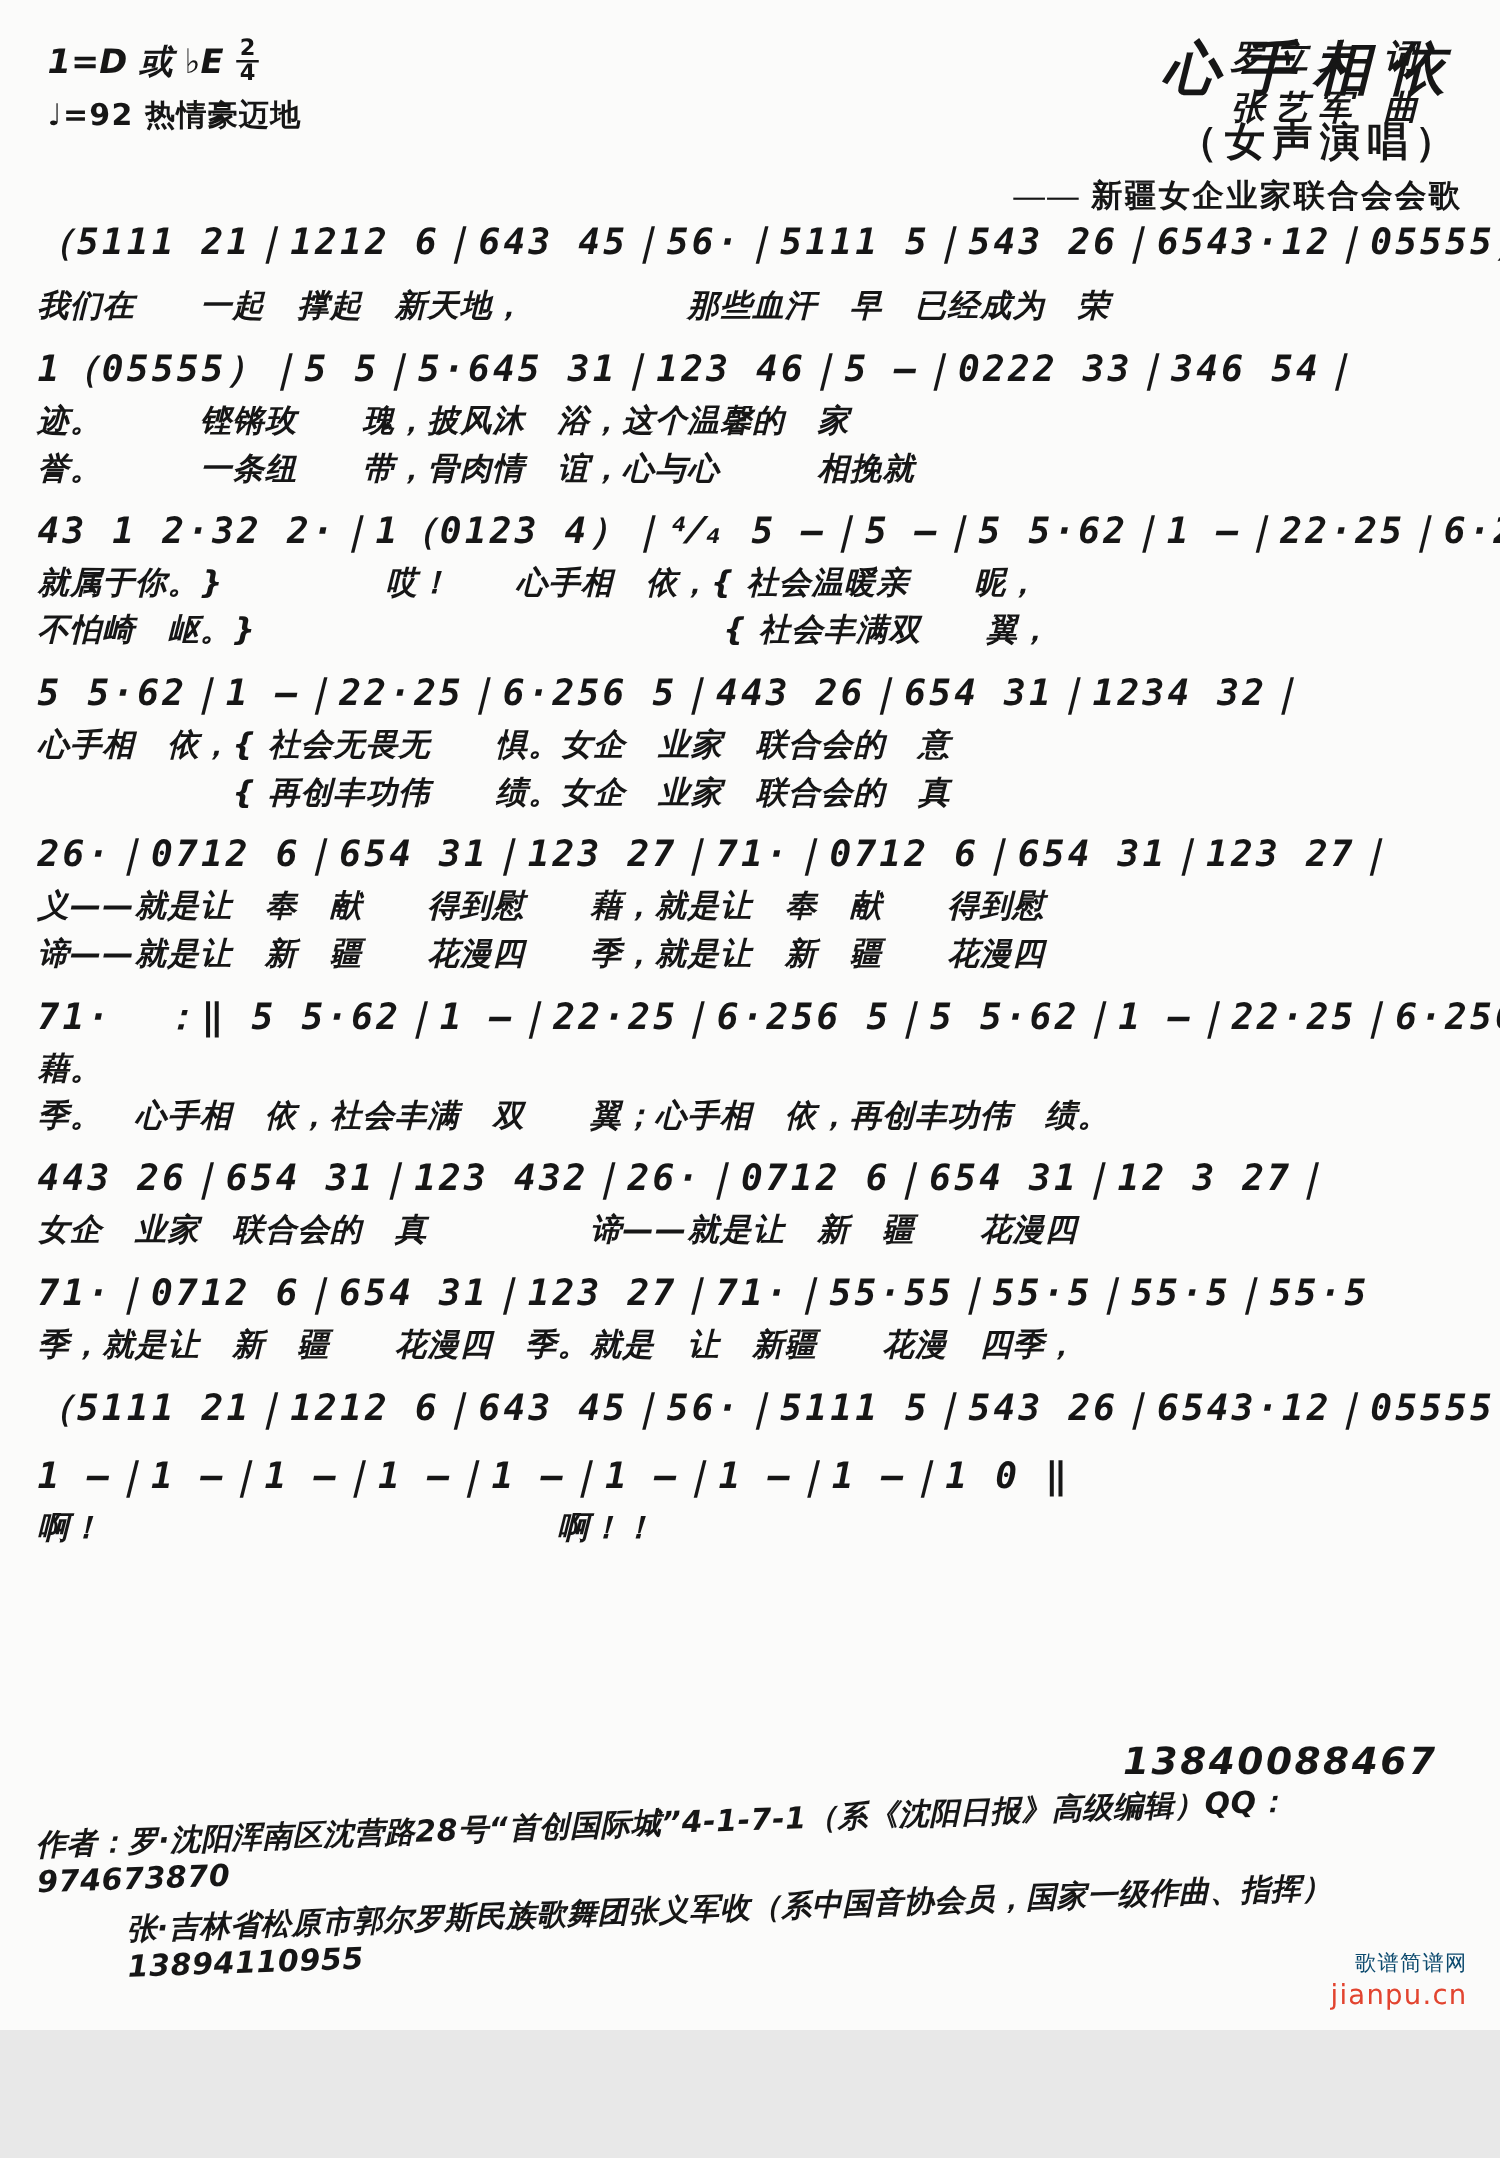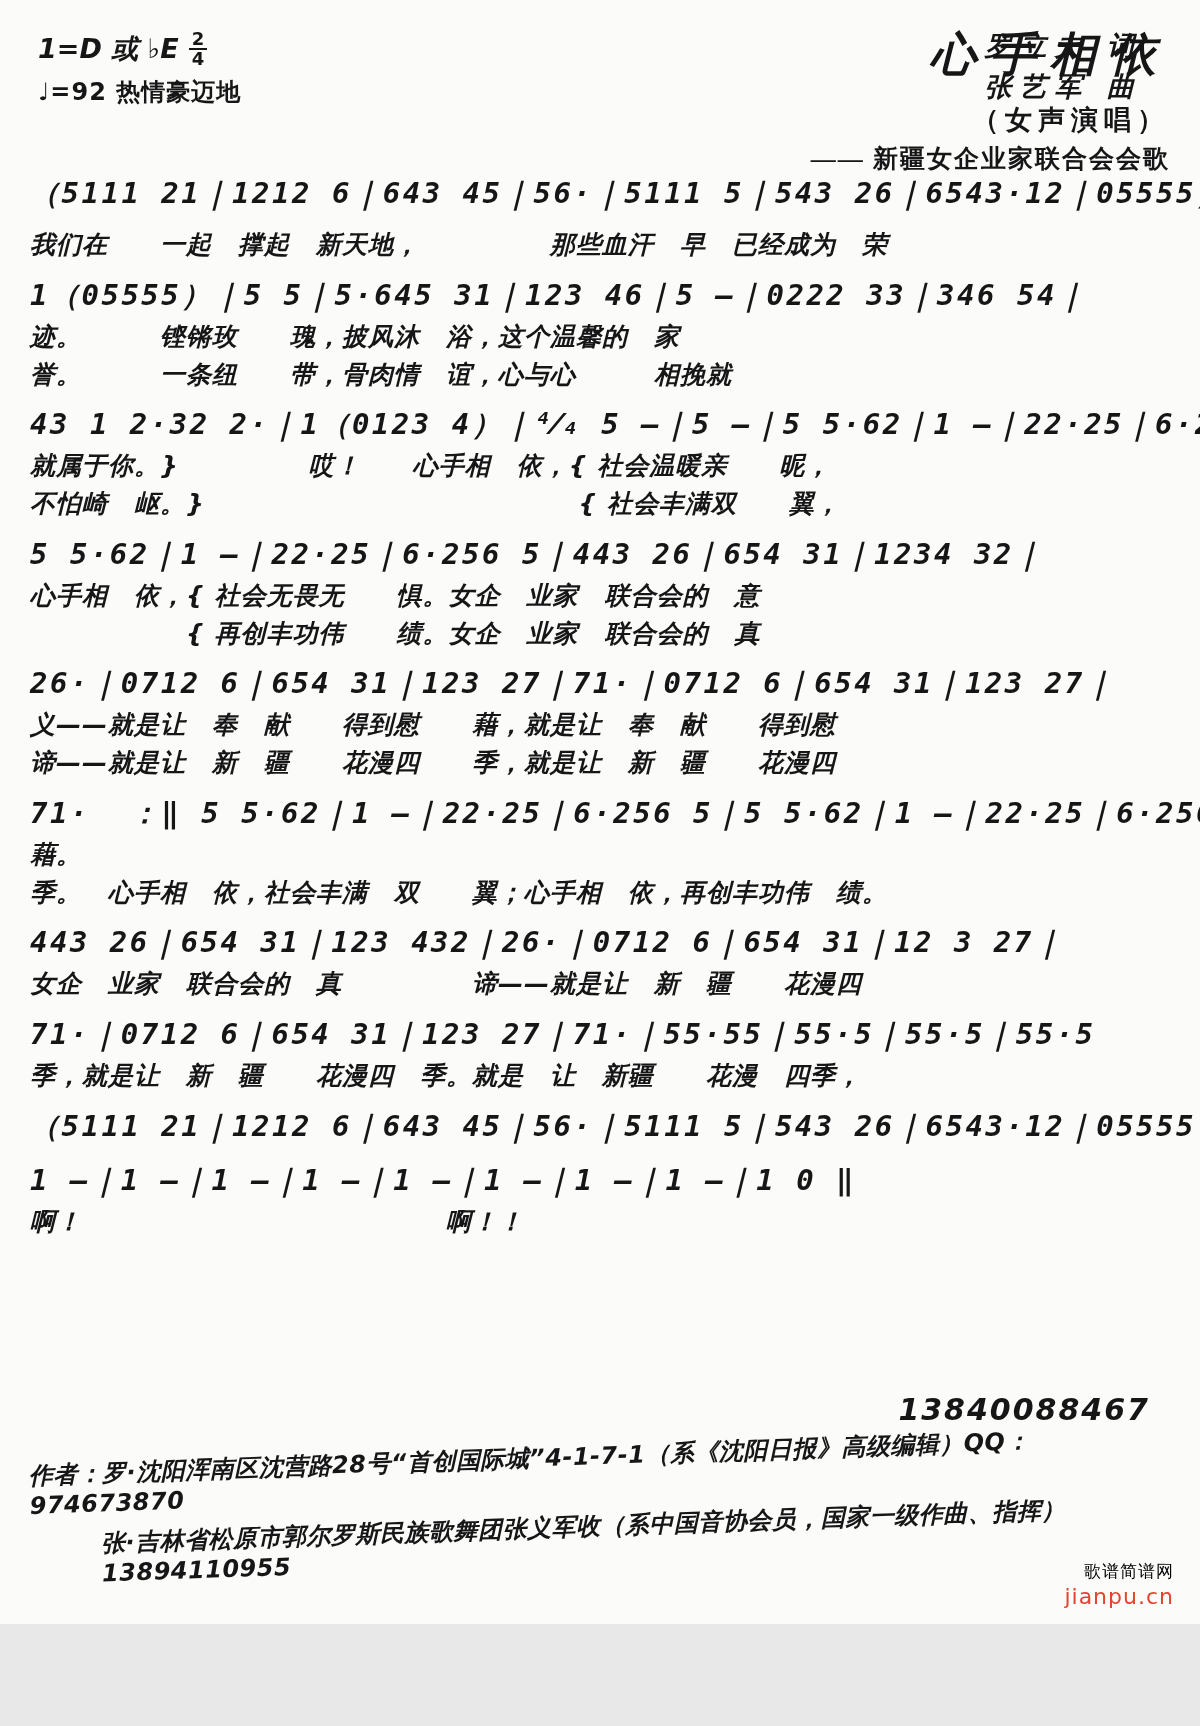--- a/index.html
+++ b/index.html
@@ -16,21 +16,21 @@
   }
   
   .hdr{position:relative;height:140px;}
   .keyblock{position:absolute;left:8px;top:6px;font-weight:bold;}
   .keyline{font-size:27px;display:flex;align-items:center;gap:6px;font-style:italic;}
   .timesig{display:inline-flex;flex-direction:column;align-items:center;line-height:1;font-size:18px;margin-left:4px;font-style:normal;}
   .timesig .tsn{border-bottom:2px solid #161616;padding:0 3px;}
   .tempoline{font-size:24px;font-weight:bold;margin-top:8px;letter-spacing:1px;}
   .titleblock{position:absolute;left:0;right:0;top:0;text-align:right;}
   .title{font-size:46px;font-weight:bold;letter-spacing:14px;font-style:italic;}
-  .subtitle{font-size:27px;font-weight:bold;margin-top:16px;letter-spacing:6px;}
+  .subtitle{font-size:32px;font-weight:bold;margin-top:6px;letter-spacing:6px;}
   .dedication{font-size:25px;font-weight:bold;margin-top:4px;letter-spacing:2px;font-family:Liberation Serif, serif;}
   .authors{position:absolute;right:28px;top:2px;text-align:center;font-weight:bold;}
   .authors div{font-size:27px;letter-spacing:8px;line-height:1.5;font-style:italic;}
   
   .score{margin-top:10px;}
   .system{margin-bottom:14px;}
   .notation{
     font-size:29px;font-weight:bold;letter-spacing:2.5px;
     white-space:pre;font-style:italic;
     font-family:"DejaVu Sans Mono","DejaVu Sans",monospace;
@@ -38,21 +38,21 @@
   .lyric{
     font-size:25px;font-weight:bold;white-space:pre;letter-spacing:1px;
     margin-top:4px;line-height:1.35;font-style:italic;
   }
   
   .phone{position:absolute;right:50px;top:1392px;font-size:30px;font-weight:bold;font-style:italic;letter-spacing:2px;}
   .contact{position:absolute;left:30px;right:30px;top:1440px;transform:rotate(-2deg);}
   .contact .c1{font-size:24px;font-weight:bold;font-style:italic;letter-spacing:0.5px;}
   .contact .c2{font-size:24px;font-weight:bold;font-style:italic;letter-spacing:0.5px;margin-top:10px;margin-left:70px;}
   .watermark{position:absolute;right:26px;bottom:14px;text-align:right;line-height:1.25;}
-  .wm-site{color:#000000;font-size:17px;letter-spacing:1px;}
+  .wm-site{color:#0c4a6e;font-size:17px;letter-spacing:1px;}
   .wm-url{color:#e2442f;font-size:22px;letter-spacing:1px;}
 </style>
 </head>
 <body>
 
 <div class="page">
 
   <div class="hdr">
     <div class="keyblock">
       <div class="keyline">

